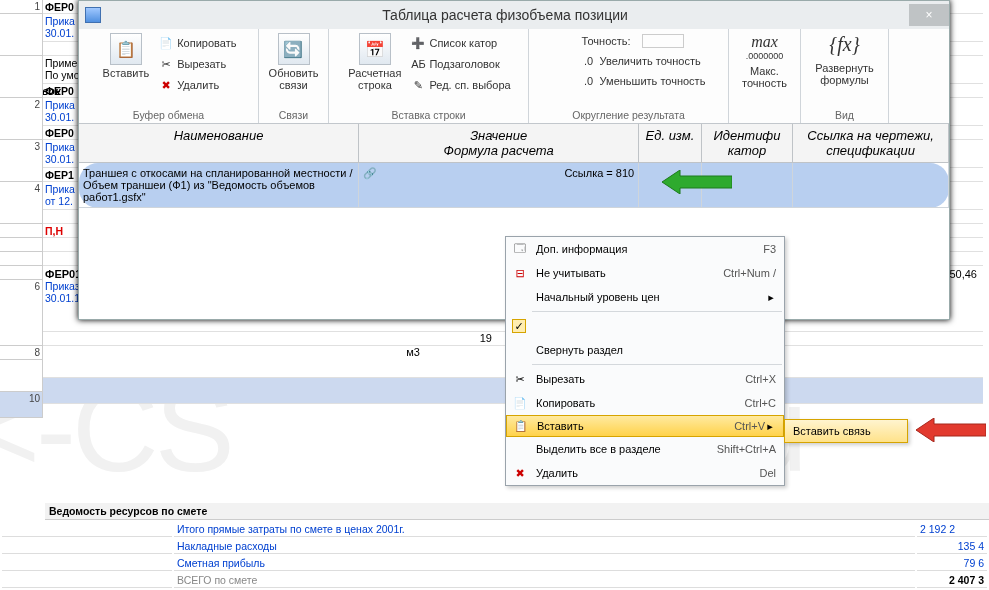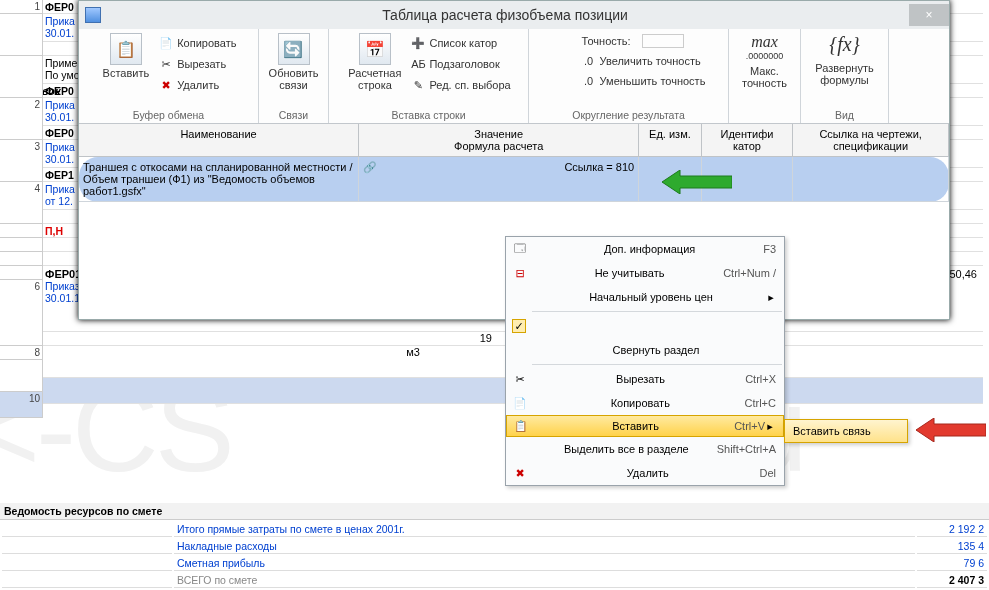--- a/index.html
+++ b/index.html
@@ -11,21 +11,21 @@
 .bg-side .cell { height:14px; border-bottom:1px solid #ccc; border-right:1px solid #ccc; text-align:right; padding-right:2px; background:#fff; color:#444; line-height:14px; font-size:10px; }
 .bg-content { position:absolute; left:43px; width:940px; }
 .bg-content .row { border-bottom:1px solid #e0e0e0; display:flex; align-items:flex-start; }
 .bg-content .row .c1 { width:127px; padding:1px 2px; font-size:10.5px; }
 .red-text { color:#d00; }
 .pn-row { background:#fff; color:#d00; font-weight:bold; }
 
 .selected-row { background:#ccd9ef; }
 .total-row { border-top:1px solid #999; }
 
-.sect-header { background:#f2f2f2; font-weight:bold; padding:2px 4px; border-bottom:1px solid #ccc; font-size:10.5px; }
+.sect-header { background:#f2f2f2; font-weight:bold; padding:2px 4px; border-bottom:1px solid #ccc; font-size:10.5px;margin-left:45px; }
 
 
 .watermark { font-size:120px; color:#f1f1f1; position:absolute; pointer-events:none; z-index:0; font-weight:300; letter-spacing:-4px; }
 .wm1 { left:-30px; top:360px; }
 .wm2 { left:600px; top:360px; }
 
 
 .win { position:absolute; left:78px; top:0; width:872px; height:320px; z-index:5; background:#fff;
   border:1px solid #9aa; box-shadow:0 0 6px rgba(0,0,0.08); display:flex; flex-direction:column; }
 .titlebar { height:28px; background:#eaedef; display:flex; align-items:center; padding-left:6px; }
@@ -40,36 +40,36 @@
 .rbtn { display:flex; flex-direction:column; align-items:center; padding:2px 6px; font-size:11px; color:#333; }
 .rbtn .ico-big { width:32px; height:32px; margin-bottom:2px; border:1px solid #b8c0c8; background:linear-gradient(#fff,#e0e8f0); display:flex; align-items:center; justify-content:center; font-size:16px; }
 .vlist { display:flex; flex-direction:column; gap:1px; padding-top:2px; }
 .vitem { display:flex; align-items:center; gap:4px; height:20px; font-size:11px; color:#333; padding:0 4px; }
 .vitem .sm-ico { width:14px; height:14px; display:inline-flex; align-items:center; justify-content:center; font-size:11px; }
 .disabled-grey { color:#aaa; }
 
 
 .mtable { flex:1; display:flex; flex-direction:column; }
 .mthead { display:flex; background:#f4f4f4; }
-.mthead .th { border-right:1px solid #bfc3c7; border-bottom:1px solid #bfc3c7; padding:4px 4px; text-align:center; font-size:11px; }
+.mthead .th { border-right:1px solid #bfc3c7; border-bottom:1px solid #bfc3c7; padding:4px 4px; text-align:center; font-size:13px;font-style:italic; }
 .mtr { display:flex;border-radius:19px; }
 .mtr .td { border-right:1px solid #cfd5db; border-bottom:1px solid #cfd5db; padding:4px; font-size:11px; }
 .mtr.sel { background:#b8cff0; }
 
 .c-name { width:288px; }
 .c-val { width:288px; }
 .c-unit { width:64px; }
 .c-id { width:94px; }
 .c-link { width:160px; }
 
 
 .ctx { position:absolute; left:505px; top:236px; width:280px; background:#fafbfc; border:1px solid #9aa3ab; z-index:10; box-shadow:2px 2px 4px rgba(0,0,0,.2); font-size:11px; }
 .ctx .mi { display:flex; align-items:center; height:24px; padding:0 8px 0 2px; }
 .ctx .mi .icon-col { width:24px; display:flex; justify-content:center; }
-.ctx .mi .lbl { flex:1; padding-left:4px;text-align:center; }
+.ctx .mi .lbl { flex:1; padding-left:4px; }
 .ctx .mi .kbd { color:#555; font-size:11px; }
 .ctx .sep { border-top:1px solid #d4d8dc; margin:2px 2px 2px 26px; }
 .ctx .mi.hover { background:linear-gradient(#ffeaa0,#ffd24a); border:1px solid #d6a400; height:22px; }
 .ctx .mi .arw { width:10px; text-align:center; }
 .sub-ctx { position:absolute; left:784px; top:419px; width:124px; height:24px; background:linear-gradient(#fff4cf,#ffe28a); border:1px solid #d6a400; z-index:11; display:flex; align-items:center; padding-left:8px; font-size:11px; box-shadow:2px 2px 4px rgba(0,0,0,.2); }
 
 
 .arrow-green { position:absolute; z-index:6; }
 .arrow-green.g1 { left:662px; top:170px; }
 .arrow-green svg { width:70px; height:24px; }
@@ -173,21 +173,21 @@
     <div class="row selected-row" style="height:26px;"></div>
   </div>
 
   <div style="position:absolute; left:0; top:503px; width:989px;">
     <div class="sect-header">Ведомость ресурсов по смете</div>
     <table class="bottom-sum" style="width:100%;">
       <tbody>
           <tr>
             <td style="width:170px;"></td>
             <td class="blue-small">Итого прямые затраты по смете в ценах 2001г.</td>
-            <td style="width:70px;text-align:right;" class="blue-small">2 192 2</td>
+            <td style="width:70px;" class="blue-small">2 192 2</td>
           </tr>
       <tr>
             <td></td>
             <td class="blue-small">Накладные расходы</td>
             <td style="text-align:right;" class="blue-small">135 4</td>
           </tr>
       <tr>
             <td></td>
             <td class="blue-small">Сметная прибыль</td>
             <td style="text-align:right;" class="blue-small">79 6</td>

